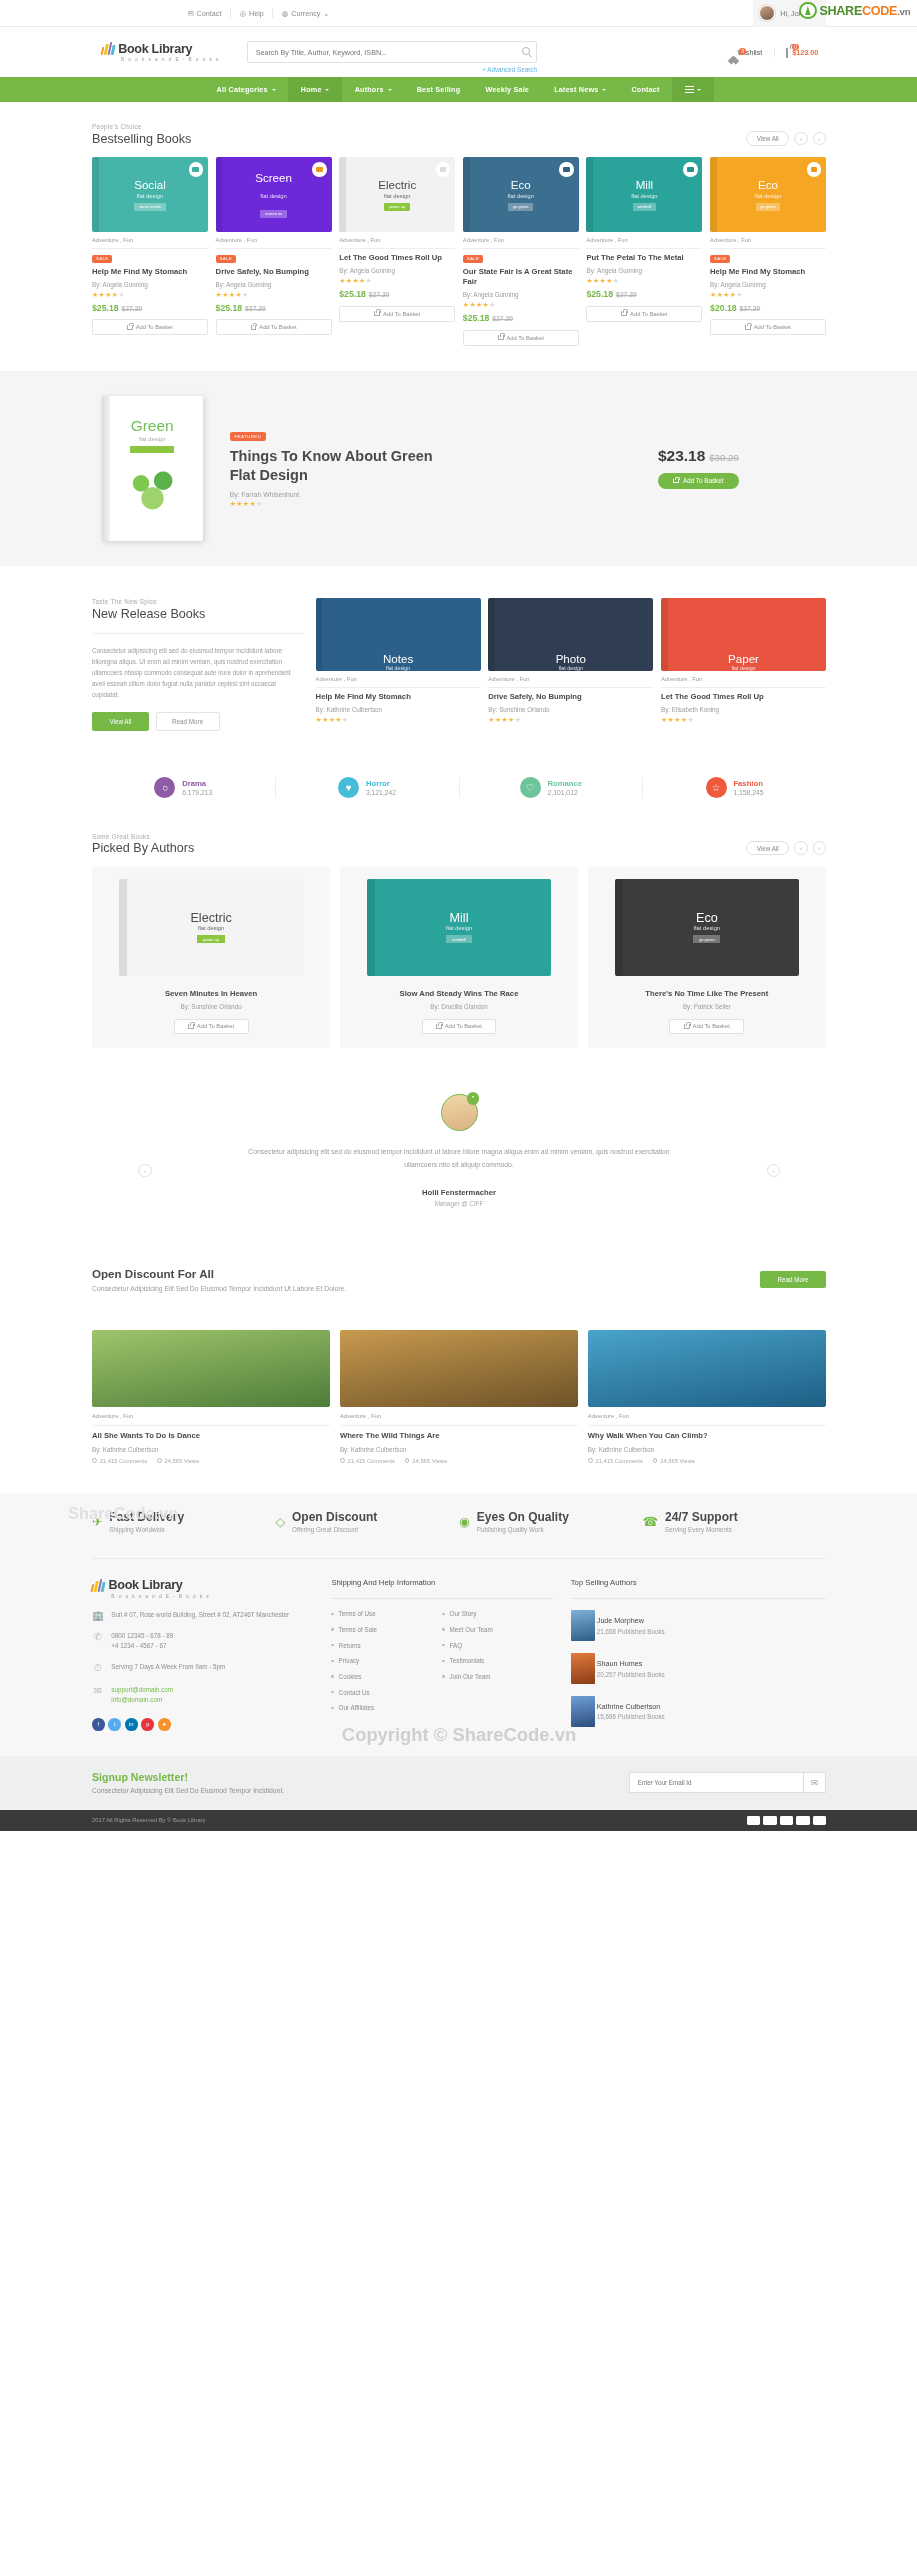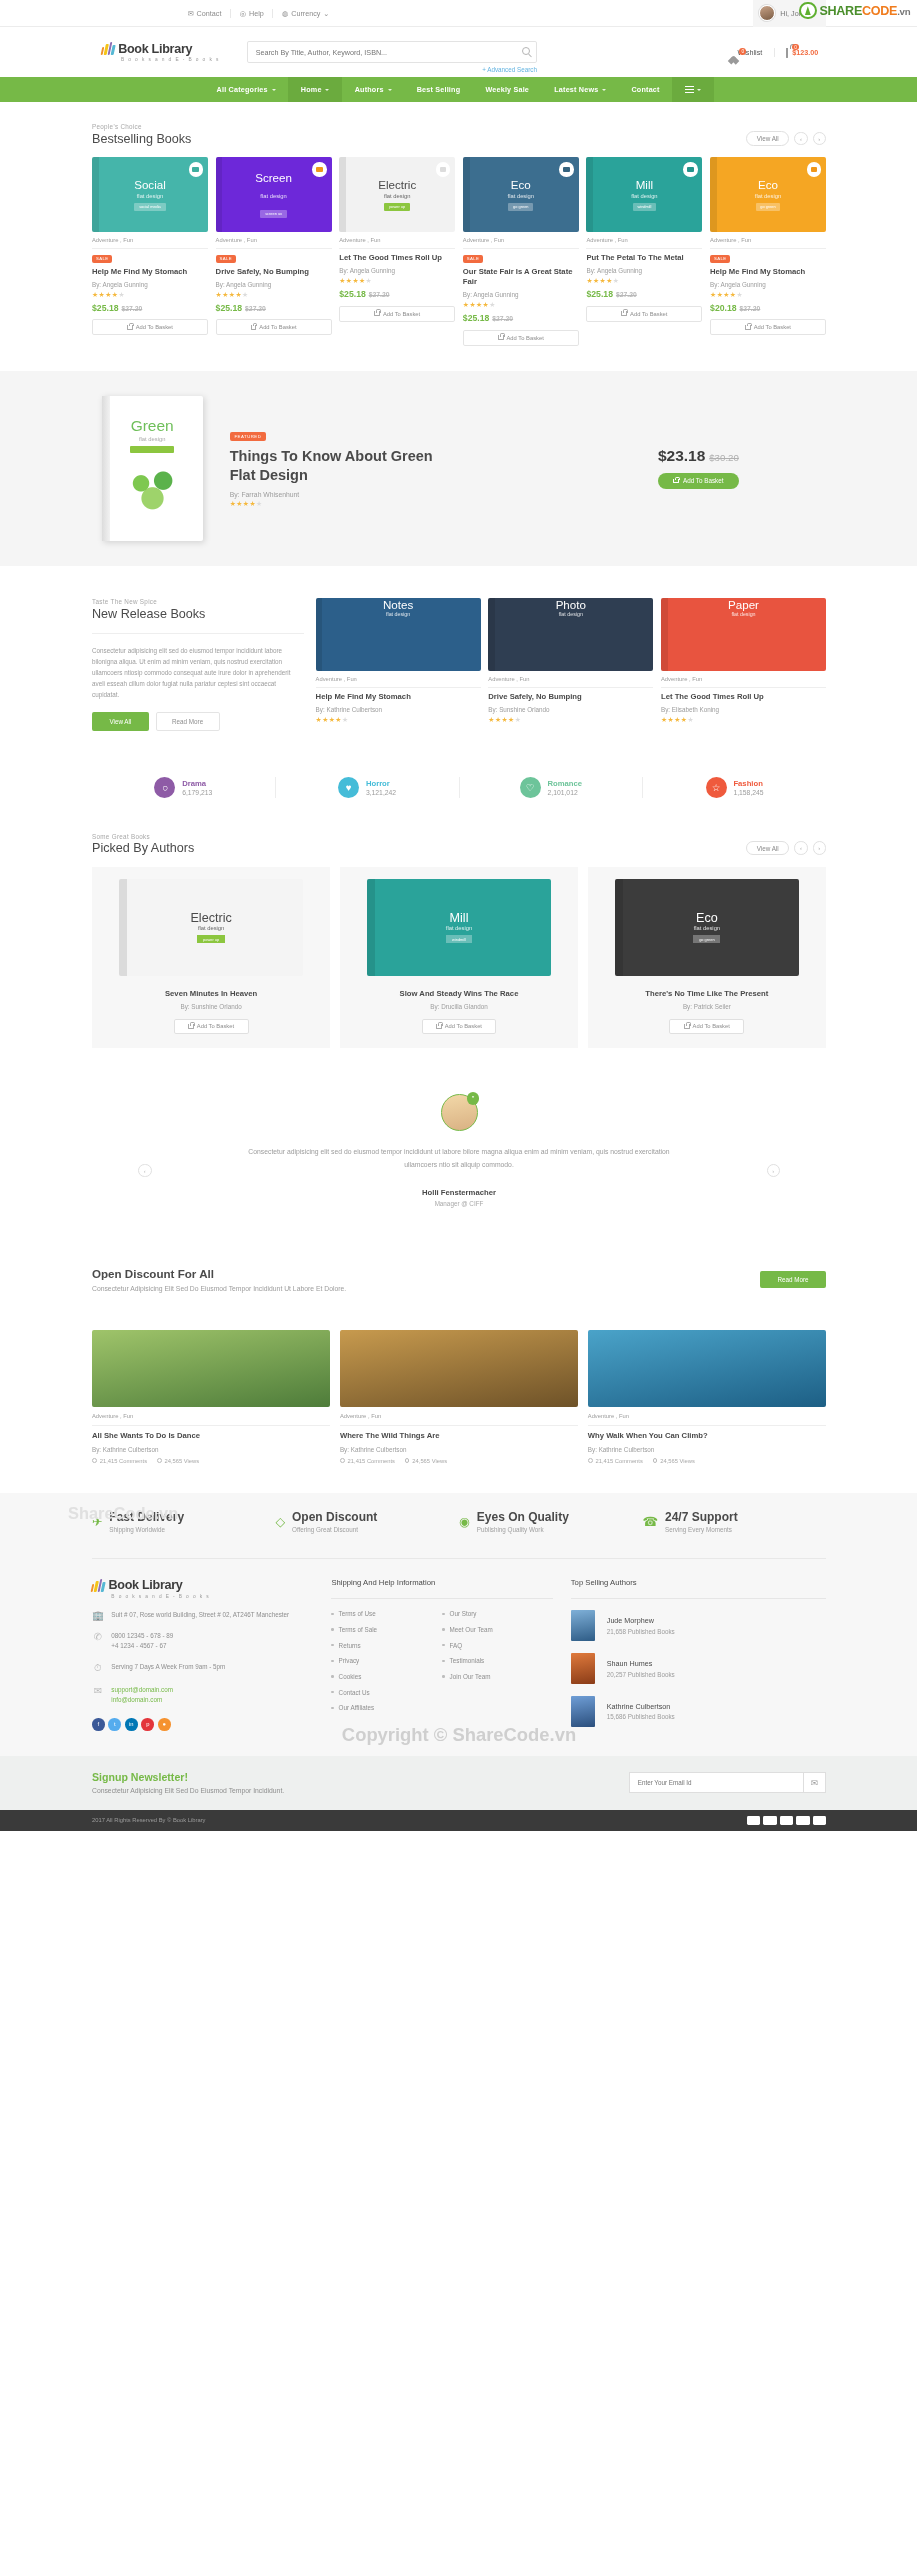--- a/index.html
+++ b/index.html
@@ -116,21 +116,21 @@
 
   
   .nrwrap{display:flex;gap:11.6px;margin-top:11.6px;}
   .nrleft{width:212px;}
   .nrdesc{font-size:6.3px;color:#9c9c9c;line-height:1.75;margin-top:11.6px;border-top:1px solid #eee;padding-top:11.6px;}
   .nrbtns{display:flex;gap:6.8px;margin-top:11.6px;}
   .btn-sm-green{background:#76b947;color:#fff;border:none;border-radius:1.9px;padding:4.8px 17.4px;font-size:6.3px;}
   .btn-sm-out{background:#fff;color:#8e8e8e;border:1px solid #e4e4e4;border-radius:1.9px;padding:4.8px 15.5px;font-size:6.3px;}
   .nrright{flex:1;display:flex;gap:7.7px;}
   .nrcard{flex:1;}
-  .nrcover{height:73px;border-radius:1.9px;position:relative;display:flex;flex-direction:column;justify-content:flex-start;align-items:center;color:#fff;overflow:hidden;}
+  .nrcover{height:73px;border-radius:1.9px;position:relative;display:flex;flex-direction:column;justify-content:flex-end;align-items:center;color:#fff;overflow:hidden;}
   .nrcover:before{content:"";position:absolute;left:0;top:0;bottom:0;width:6.8px;background:rgba(0,0,0,.1);}
   .nrcover .ct{font-size:11.6px;font-weight:300;}
   .nrcover .cs{font-size:5.3px;opacity:.85;}
 
   
   .stats{display:flex;margin-top:33px;padding:13.5px 0;}
   .stat{flex:1;display:flex;align-items:center;justify-content:center;gap:6.8px;border-right:1px solid #ededed;}
   .stat:last-child{border-right:none;}
   .sicon{width:21px;height:21px;border-radius:50%;display:flex;align-items:center;justify-content:center;color:#fff;font-size:9.7px;}
   .sname{font-size:7.7px;font-weight:bold;}
@@ -194,21 +194,21 @@
   .fmail{color:#76b947;}
   .socials{display:flex;gap:3.9px;margin-top:13.5px;}
   .socials i{width:12.6px;height:12.6px;border-radius:50%;display:flex;align-items:center;justify-content:center;color:#fff;font-size:5.8px;font-style:normal;}
   .fcol2{width:222px;margin-left:17.4px;}
   .fhead{font-size:7.7px;color:#4a4a4a;padding-bottom:10.6px;border-bottom:1px solid #e6e6e6;}
   .flinks{display:flex;margin-top:11.6px;}
   .flinks ul{list-style:none;flex:1;}
   .flinks li{font-size:6.3px;color:#8e8e8e;margin-bottom:8.7px;display:flex;align-items:center;gap:4.8px;}
   .flinks li:before{content:"";width:2.4px;height:2.4px;background:#bdbdbd;border-radius:50%;display:block;}
   .fcol3{flex:1;margin-left:17.4px;}
-  .auth{display:flex;align-items:center;gap:12px;margin-top:11.6px;}
+  .auth{display:flex;align-items:center;gap:2px;margin-top:11.6px;}
   .authimg{width:24px;height:31px;border-radius:1px;}
   .authn{font-size:7.2px;color:#4a4a4a;}
   .authb{font-size:6.3px;color:#9c9c9c;margin-top:2.9px;}
   .copywm{position:absolute;left:50%;transform:translateX(-50%);top:174px;font-size:18.4px;color:#cfcfcf;font-weight:bold;white-space:nowrap;}
 
   
   .signup{background:#eef0ef;padding:15.5px 0;}
   .signup-inner{width:734px;margin:0 auto;display:flex;align-items:center;}
   .signup h3{font-size:10.6px;color:#76b947;font-weight:bold;}
   .signup p{font-size:6.8px;color:#8e8e8e;margin-top:3.9px;}

